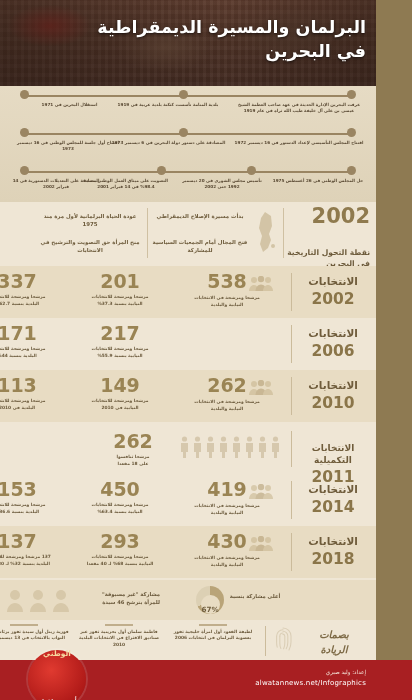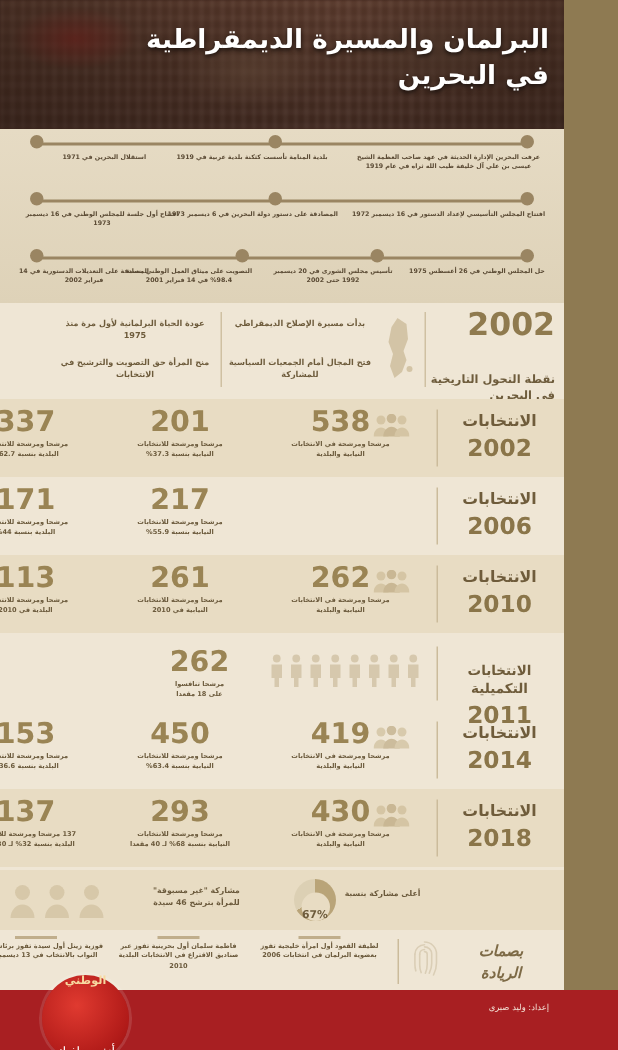--- a/index.html
+++ b/index.html
@@ -228,21 +228,21 @@
             <path d="M6.5 15c0-3.6 2.5-6.5 5.5-6.5s5.5 2.9 5.5 6.5z" fill="#b09a6e"></path>
           <circle cx="19" cy="4" r="3" fill="#c6b48c"></circle>
             <path d="M14 15c0-3.3 2.2-6 5-6s5 2.7 5 6z" fill="#c6b48c"></path>
         </svg>
         <div class="num">262</div>
       </div>
       <div class="cap" style="white-space:pre-line">مرشحا ومرشحة في الانتخابات
 النيابية والبلدية</div>
     </div>
     <div class="cell" style="right:206px;width:100px">
-      <div class="num">261</div>
+      <div class="num">149</div>
       <div class="cap" style="white-space:pre-line">مرشحا ومرشحة للانتخابات
 النيابية في 2010</div>
     </div>
     <div class="cell" style="right:310px;width:98px">
       <div class="num">113</div>
       <div class="cap" style="white-space:pre-line">مرشحا ومرشحة للانتخابات
 البلدية في 2010</div>
     </div>
   </div>
 
@@ -409,20 +409,21 @@
     </div>
     <div class="pio-cell" style="right:306px;width:92px">
       <div class="pio-bar"></div>
       <span>فوزية زينل أول سيدة تفوز برئاسة مجلس النواب بالانتخاب في 13 ديسمبر 2018</span>
     </div>
   </div>
 
   <div class="footer">
     <div class="f-credit">
       <div>إعداد: وليد صبري</div>
+      <div class="f-url">alwatannews.net/Infographics</div>
     </div>
     <div class="logo">
       <span class="l1">الوطني</span>
       <span class="l2">أنفوجرافيك</span>
     </div>
   </div>
 
 </div>
 
 </body></html>

